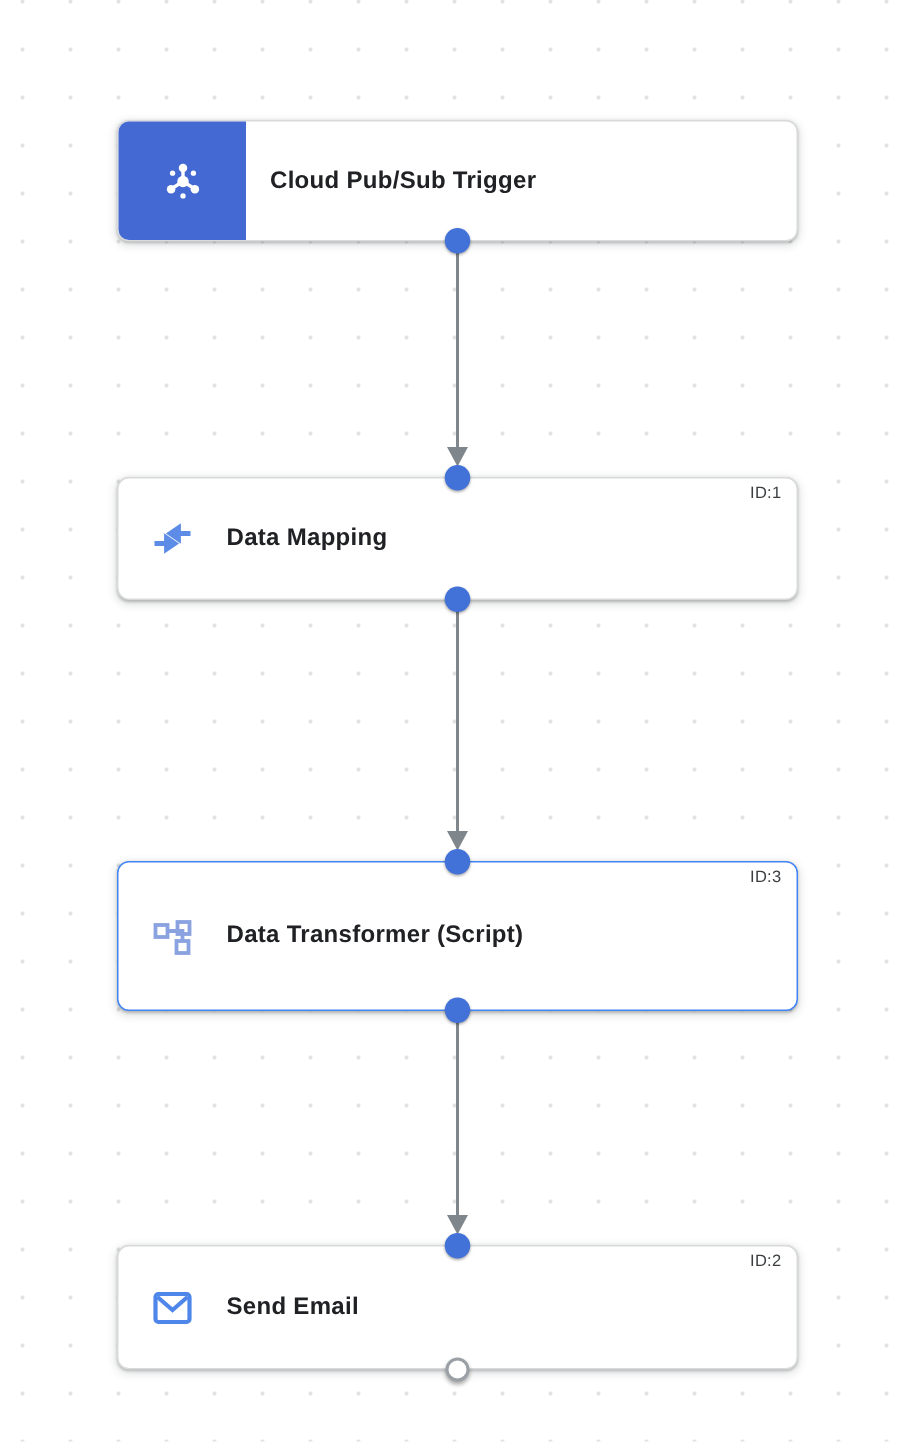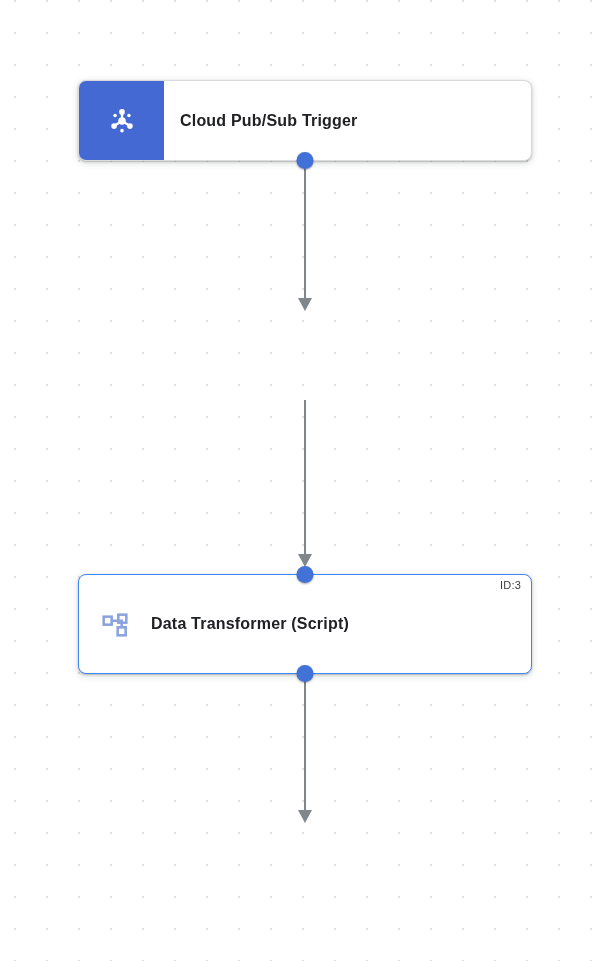--- a/index.html
+++ b/index.html
@@ -97,32 +97,62 @@
           <circle cx="7.1" cy="8.1" r="1.25"></circle>
           <circle cx="16.9" cy="8.1" r="1.25"></circle>
           <circle cx="12" cy="18.8" r="1.25"></circle>
         </g>
       </svg>
     </div>
     <span class="node-label">Cloud Pub/Sub Trigger</span>
     <span class="dot bottom"></span>
   </div>
 
+  <div class="node" style="top:318px;height:82px;">
+    <span class="id-badge">ID:1</span>
+    <div class="icon-wrap">
+      <svg width="32" height="32" viewBox="0 0 24 24">
+        <g stroke="#5c8ce6" stroke-width="2.4" fill="#5c8ce6">
+          <line x1="3" y1="14.5" x2="9.5" y2="14.5"></line>
+          <polygon points="9,11.6 9,17.4 13.2,14.5"></polygon>
+          <line x1="21" y1="9.5" x2="14.5" y2="9.5"></line>
+          <polygon points="15,6.6 15,12.4 10.8,9.5"></polygon>
+        </g>
+      </svg>
+    </div>
+    <span class="node-label">Data Mapping</span>
+    <span class="dot top"></span>
+    <span class="dot bottom"></span>
+  </div>
 
   <div class="node selected" style="top:574px;height:100px;">
     <span class="id-badge">ID:3</span>
     <div class="icon-wrap">
       <svg width="32" height="32" viewBox="0 0 24 24">
         <g stroke="#8aa2e0" stroke-width="1.9" fill="none">
           <rect x="3.5" y="6.5" width="6" height="6"></rect>
           <rect x="14.5" y="5" width="6" height="6"></rect>
           <rect x="14" y="14.5" width="6" height="6"></rect>
           <polyline points="9.5,9.5 17,9.5 17,14.5"></polyline>
         </g>
       </svg>
     </div>
     <span class="node-label">Data Transformer (Script)</span>
     <span class="dot top"></span>
     <span class="dot bottom"></span>
   </div>
 
+  <div class="node" style="top:830px;height:83px;">
+    <span class="id-badge">ID:2</span>
+    <div class="icon-wrap">
+      <svg width="32" height="32" viewBox="0 0 24 24">
+        <g stroke="#4e86ea" stroke-width="2.1" fill="none">
+          <rect x="3.5" y="5" width="17" height="14" rx="1.5"></rect>
+          <polyline points="4.5,6.5 12,13 19.5,6.5"></polyline>
+        </g>
+      </svg>
+    </div>
+    <span class="node-label">Send Email</span>
+    <span class="dot top"></span>
+    <span class="dot bottom end"></span>
+  </div>
 
 </div>
 
 </body></html>

